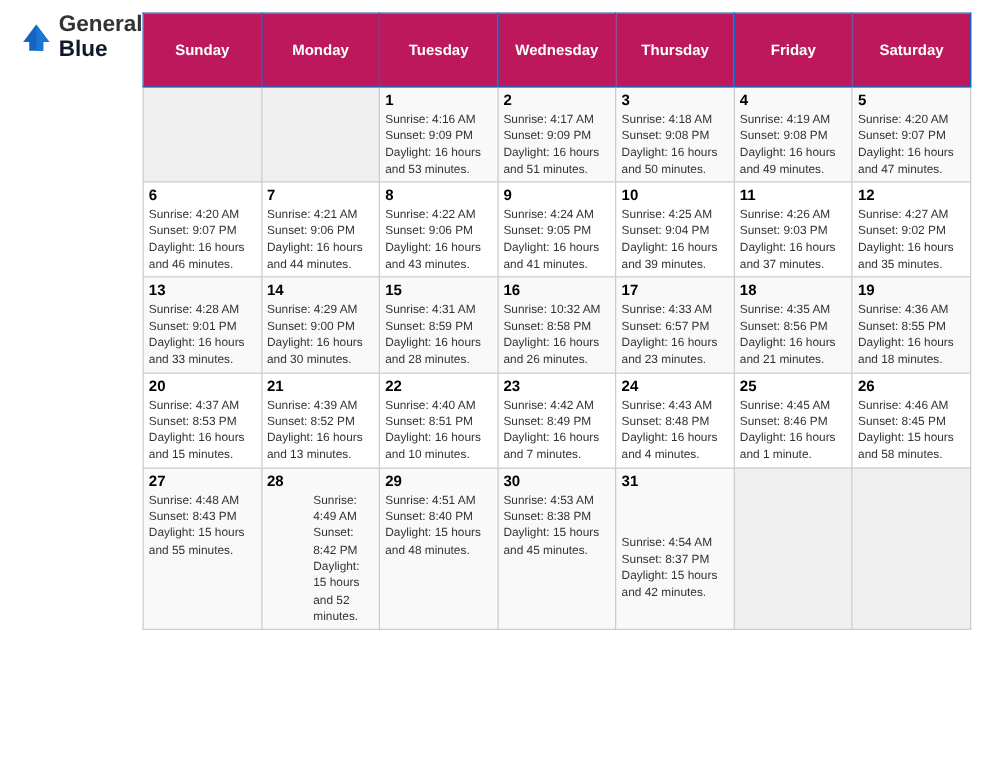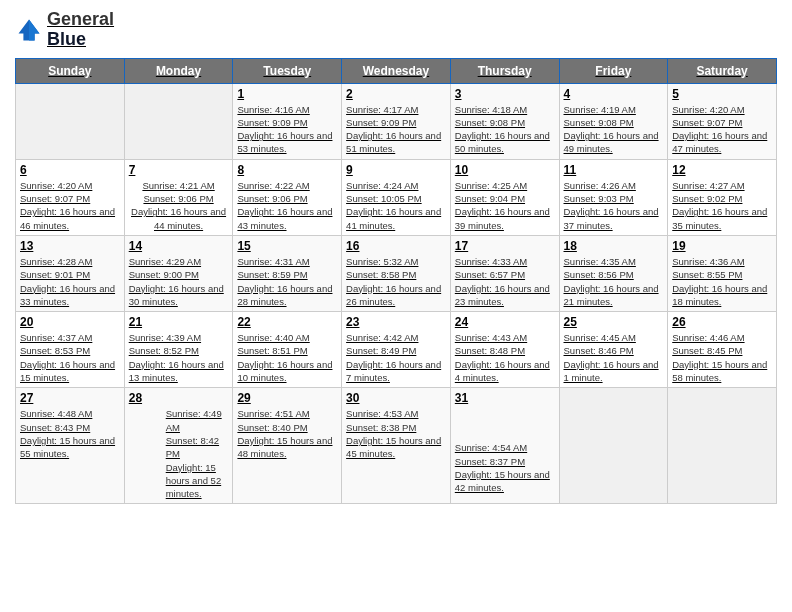--- a/index.html
+++ b/index.html
@@ -9,22 +9,20 @@
       background: #fff;
       font-family: Arial, sans-serif;
       font-size: 11px;
       overflow: hidden;
     }
     .page {
       width: 792px;
       height: 436px;
       padding: 10px 15px;
       display: flex;
-      flex-direction: column;
-      text-decoration: underline;
     }
     .header {
       display: flex;
       justify-content: space-between;
       align-items: flex-start;
       margin-bottom: 8px;
     }
     .logo {
       display: flex;
       align-items: center;
@@ -55,24 +53,24 @@
       color: #555;
     }
     .calendar {
       flex: 1;
       border: 1px solid #ccc;
       border-collapse: collapse;
       width: 100%;
       table-layout: fixed;
     }
     .calendar th {
-      background-color: #737373;
+      background-color: #be185d;
       color: #fff;
       text-align: center;
-      padding: 5px 3px;
+      padding: 22px 3px;
       font-size: 12px;
       font-weight: bold;
       border: 1px solid #1565c0;
     }
     .calendar td {
       border: 1px solid #ccc;
       vertical-align: top;
       padding: 3px 4px;
       background: #fff;
     }
@@ -169,34 +167,34 @@
         </tr>
         <tr>
           <td>
             <span class="day-num">6</span>
             <div class="day-info" style="white-space: pre-line;">Sunrise: 4:20 AM
 Sunset: 9:07 PM
 Daylight: 16 hours and 46 minutes.</div>
           </td>
           <td>
             <span class="day-num">7</span>
-            <div class="day-info" style="white-space: pre-line; text-align: center;">Sunrise: 4:21 AM
+            <div class="day-info" style="white-space: pre-line;">Sunrise: 4:21 AM
 Sunset: 9:06 PM
 Daylight: 16 hours and 44 minutes.</div>
           </td>
           <td>
             <span class="day-num">8</span>
             <div class="day-info" style="white-space: pre-line;">Sunrise: 4:22 AM
 Sunset: 9:06 PM
 Daylight: 16 hours and 43 minutes.</div>
           </td>
           <td>
             <span class="day-num">9</span>
             <div class="day-info" style="white-space: pre-line;">Sunrise: 4:24 AM
-Sunset: 10:05 PM
+Sunset: 9:05 PM
 Daylight: 16 hours and 41 minutes.</div>
           </td>
           <td>
             <span class="day-num">10</span>
             <div class="day-info" style="white-space: pre-line;">Sunrise: 4:25 AM
 Sunset: 9:04 PM
 Daylight: 16 hours and 39 minutes.</div>
           </td>
           <td>
             <span class="day-num">11</span>
@@ -225,21 +223,21 @@
 Daylight: 16 hours and 30 minutes.</div>
           </td>
           <td>
             <span class="day-num">15</span>
             <div class="day-info" style="white-space: pre-line;">Sunrise: 4:31 AM
 Sunset: 8:59 PM
 Daylight: 16 hours and 28 minutes.</div>
           </td>
           <td>
             <span class="day-num">16</span>
-            <div class="day-info" style="white-space: pre-line;">Sunrise: 5:32 AM
+            <div class="day-info" style="white-space: pre-line;">Sunrise: 10:32 AM
 Sunset: 8:58 PM
 Daylight: 16 hours and 26 minutes.</div>
           </td>
           <td>
             <span class="day-num">17</span>
             <div class="day-info" style="white-space: pre-line;">Sunrise: 4:33 AM
 Sunset: 6:57 PM
 Daylight: 16 hours and 23 minutes.</div>
           </td>
           <td>

